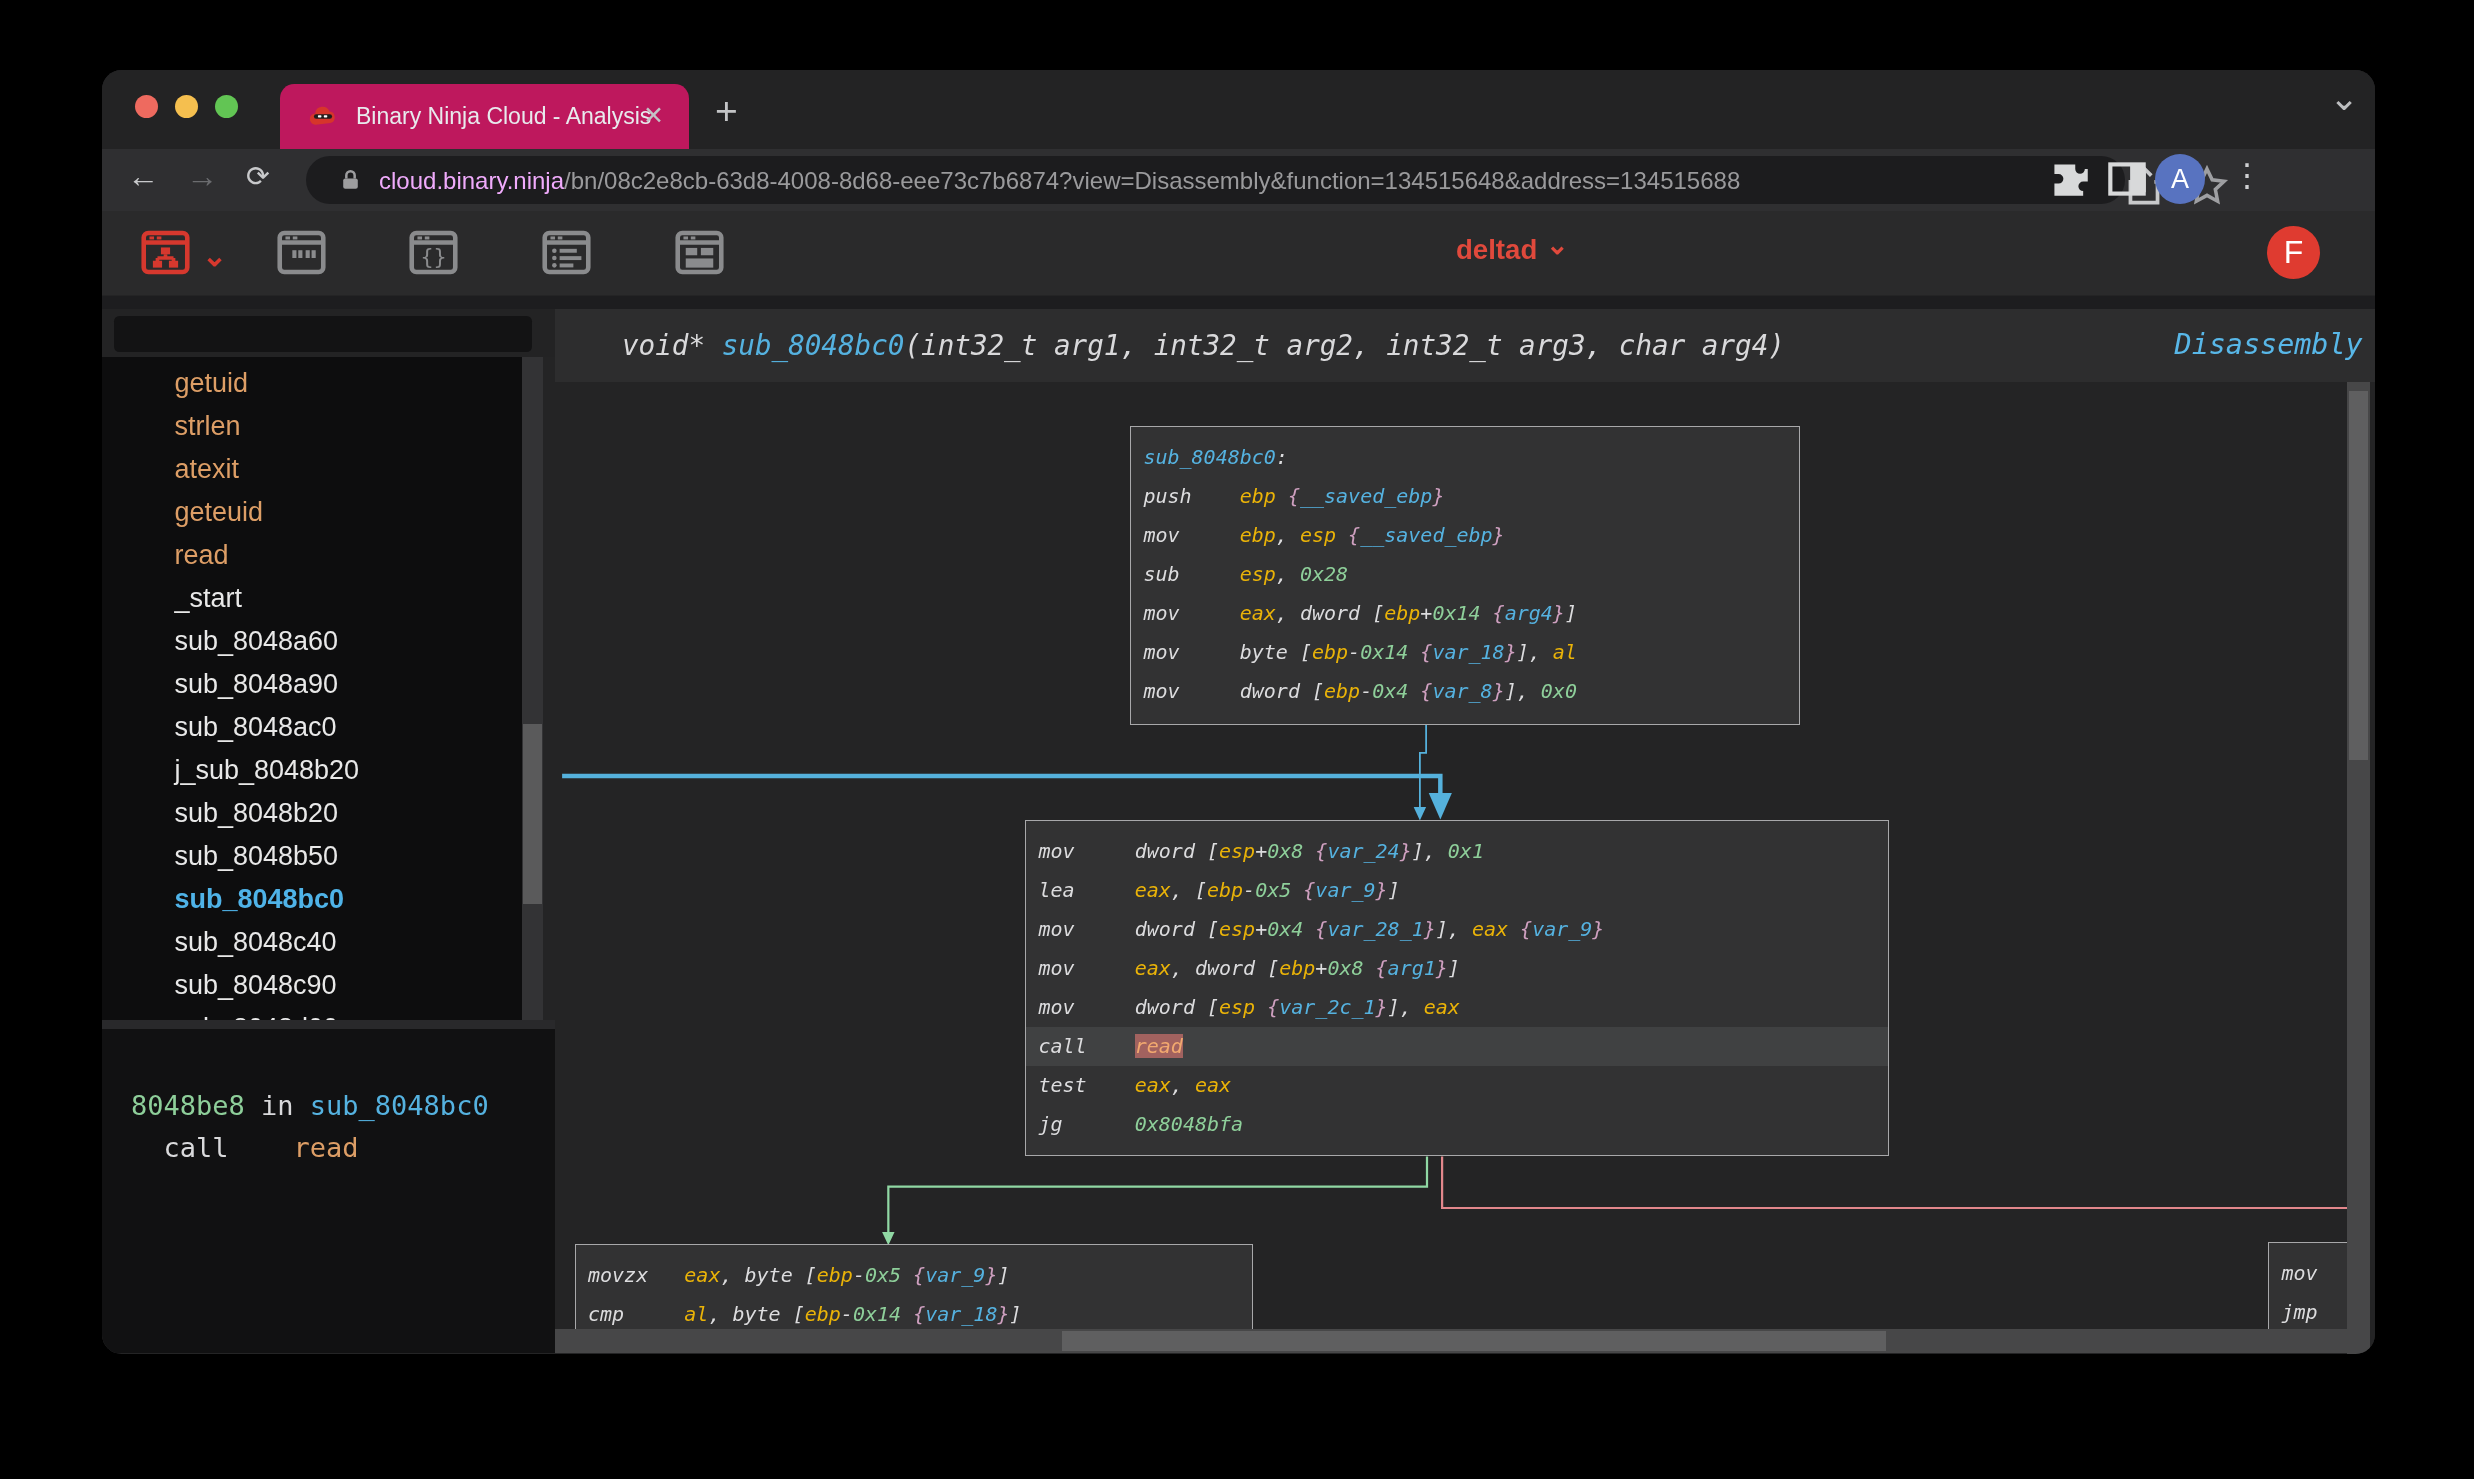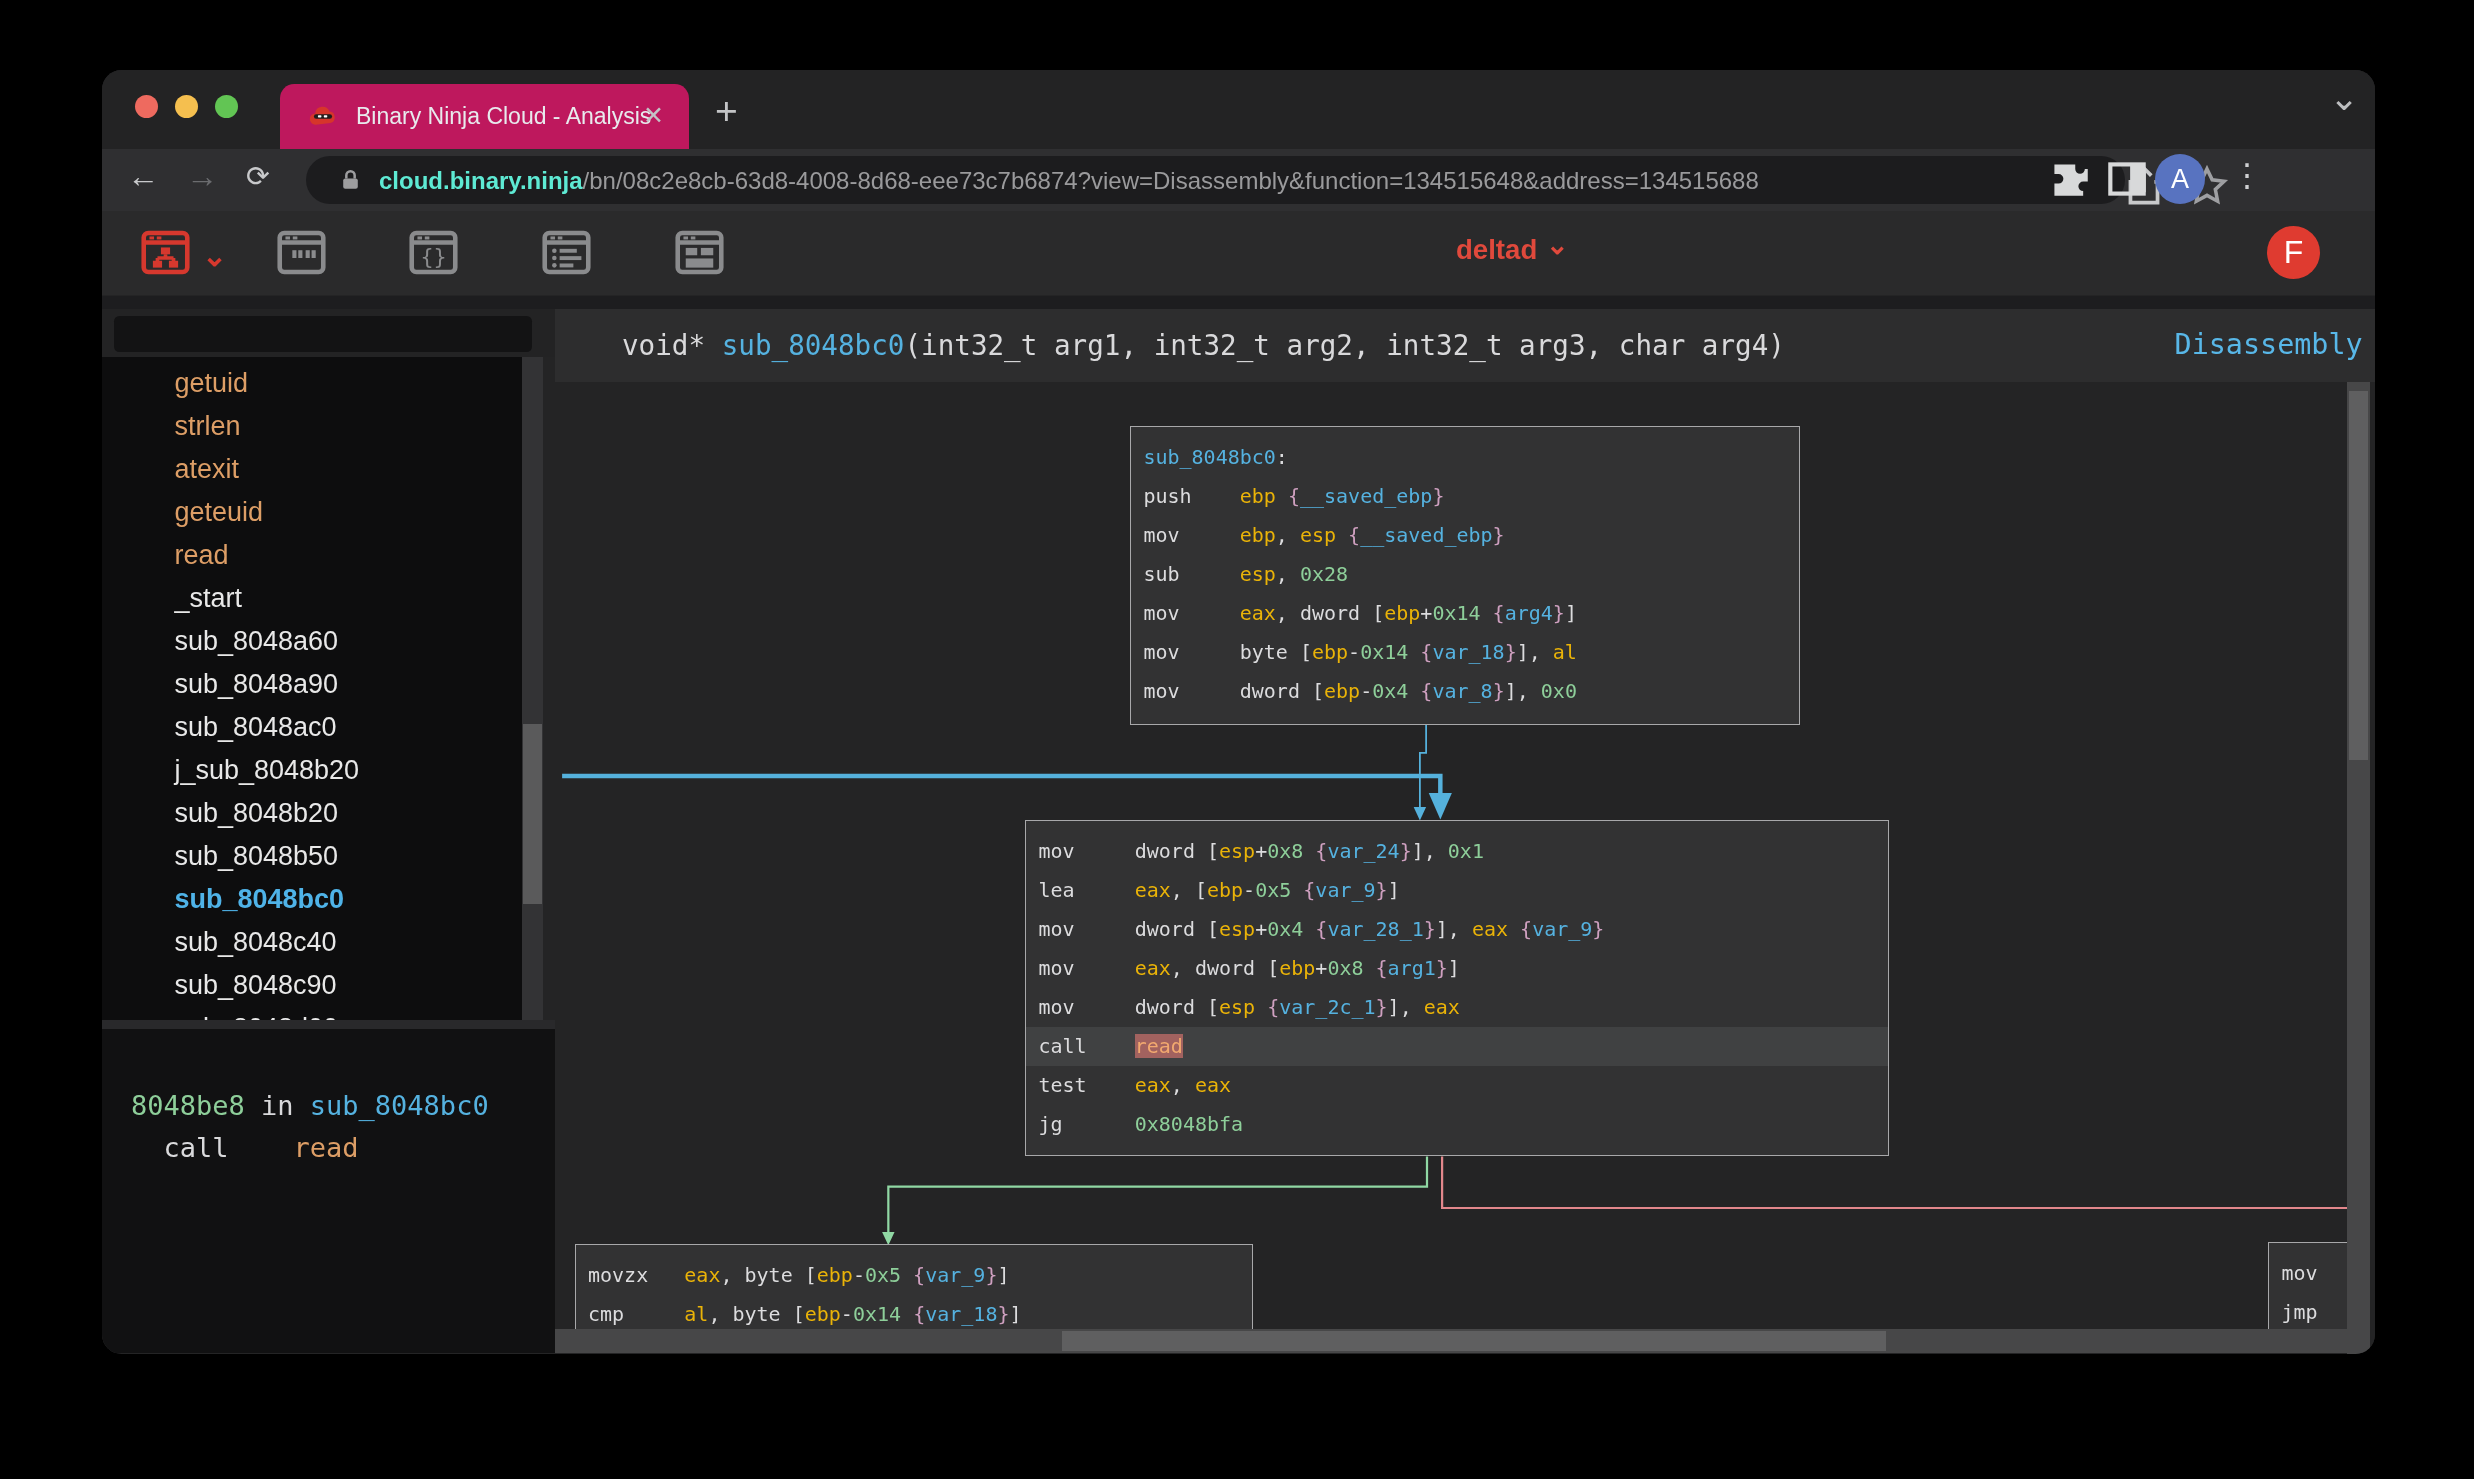--- a/index.html
+++ b/index.html
@@ -21,21 +21,21 @@
   #newtab{position:absolute;left:613px;top:25px;font-size:39px;line-height:32px;color:#c3c4c6;}
   #strip-chevron{position:absolute;left:2227px;top:7.1px;font-size:36px;color:#bdbec0;}
   #urlrow{position:absolute;left:0;top:79px;width:2273px;height:62px;background:#2f2f31;}
   .navbtn{position:absolute;top:9px;font-size:32px;color:#c8c9cb;}
   #nav-back{left:25px;}
   #nav-fwd{left:84px;color:#6b6c6f;}
   #nav-reload{left:144px;font-size:28.4px;top:10.7px;}
   #urlpill{position:absolute;left:204px;top:7.1px;width:1819px;height:48px;background:#1c1c1e;border-radius:24px;}
   #lock{position:absolute;left:32px;top:11.6px;}
   #urltext{position:absolute;left:73px;top:10.7px;font-size:24px;white-space:nowrap;}
-  #url-host{color:#5eead4;font-weight:bold;}
+  #url-host{color:#f0abfc;font-weight:normal;}
   #url-rest{color:#9a9a9c;}
   .chromeicon{position:absolute;top:5.3px;}
   #profile-a{position:absolute;left:2053px;top:5.3px;width:50px;height:50px;border-radius:50%;
              background:#5873c0;color:#fff;font-size:27px;text-align:center;line-height:50px;}
   #kebab{position:absolute;left:2129px;top:7.1px;font-size:32px;color:#cfd0d2;}
   
   #apptoolbar{position:absolute;left:0;top:141px;width:2273px;height:84px;background:#2a2a2b;}
   .toolicon{position:absolute;top:14.2px;width:55px;height:55px;}
   #ti1{left:36px;} #ti1-chev{position:absolute;left:100px;top:27px;color:#d6382e;font-size:30px;font-weight:bold;}
   #ti2{left:172px;} #ti3{left:304px;} #ti4{left:437px;} #ti5{left:570px;}
@@ -56,21 +56,21 @@
   .fn-normal{color:#e8e8e8;}
   .fn-selected{color:#4fb3e8;font-weight:bold;}
   #sb-scroll{position:absolute;left:420px;top:48px;width:21.3px;height:663px;background:#333335;}
   #sb-thumb{position:absolute;left:0.9px;top:367px;width:19.6px;height:180px;background:#5a5a5b;}
   #status{position:absolute;left:0;top:711px;width:453px;height:333px;background:#111112;
           border-top:9px solid #29292b;box-sizing:border-box;}
   .statusline{position:absolute;left:29px;font-family:"DejaVu Sans Mono",monospace;font-size:27px;
               line-height:36px;white-space:pre;margin-top:39px;}
   #status-l1{top:19.6px;} #status-l2{top:62px;}
   
-  #main{position:absolute;left:453px;top:239px;width:1820px;height:1044px;background:#242425;}
+  #main{position:absolute;left:453px;top:239px;width:1820px;height:1044px;background:#242425;font-style:italic;}
   #func-header{position:absolute;left:0;top:0;width:1820px;height:73px;background:#2d2d2e;}
   #signature{position:absolute;left:67px;top:19.6px;font-family:"DejaVu Sans Mono",monospace;
              font-size:27.6px;white-space:pre;}
   #view-label{position:absolute;right:12.4px;top:18.7px;font-family:"DejaVu Sans Mono",monospace;
               font-size:28.4px;color:#58b7e8;}
   #canvas{position:absolute;left:0;top:73px;width:1792px;height:948px;background:#242425;overflow:hidden;}
   #edges{position:absolute;left:0;top:0;width:1792px;height:948px;pointer-events:none;}
   .block{position:absolute;background:#323233;border:1.8px solid #a8a8aa;box-sizing:border-box;
          padding-top:10.7px;overflow:hidden;}
   #b1{left:575px;top:44px;width:670px;height:299px;}

